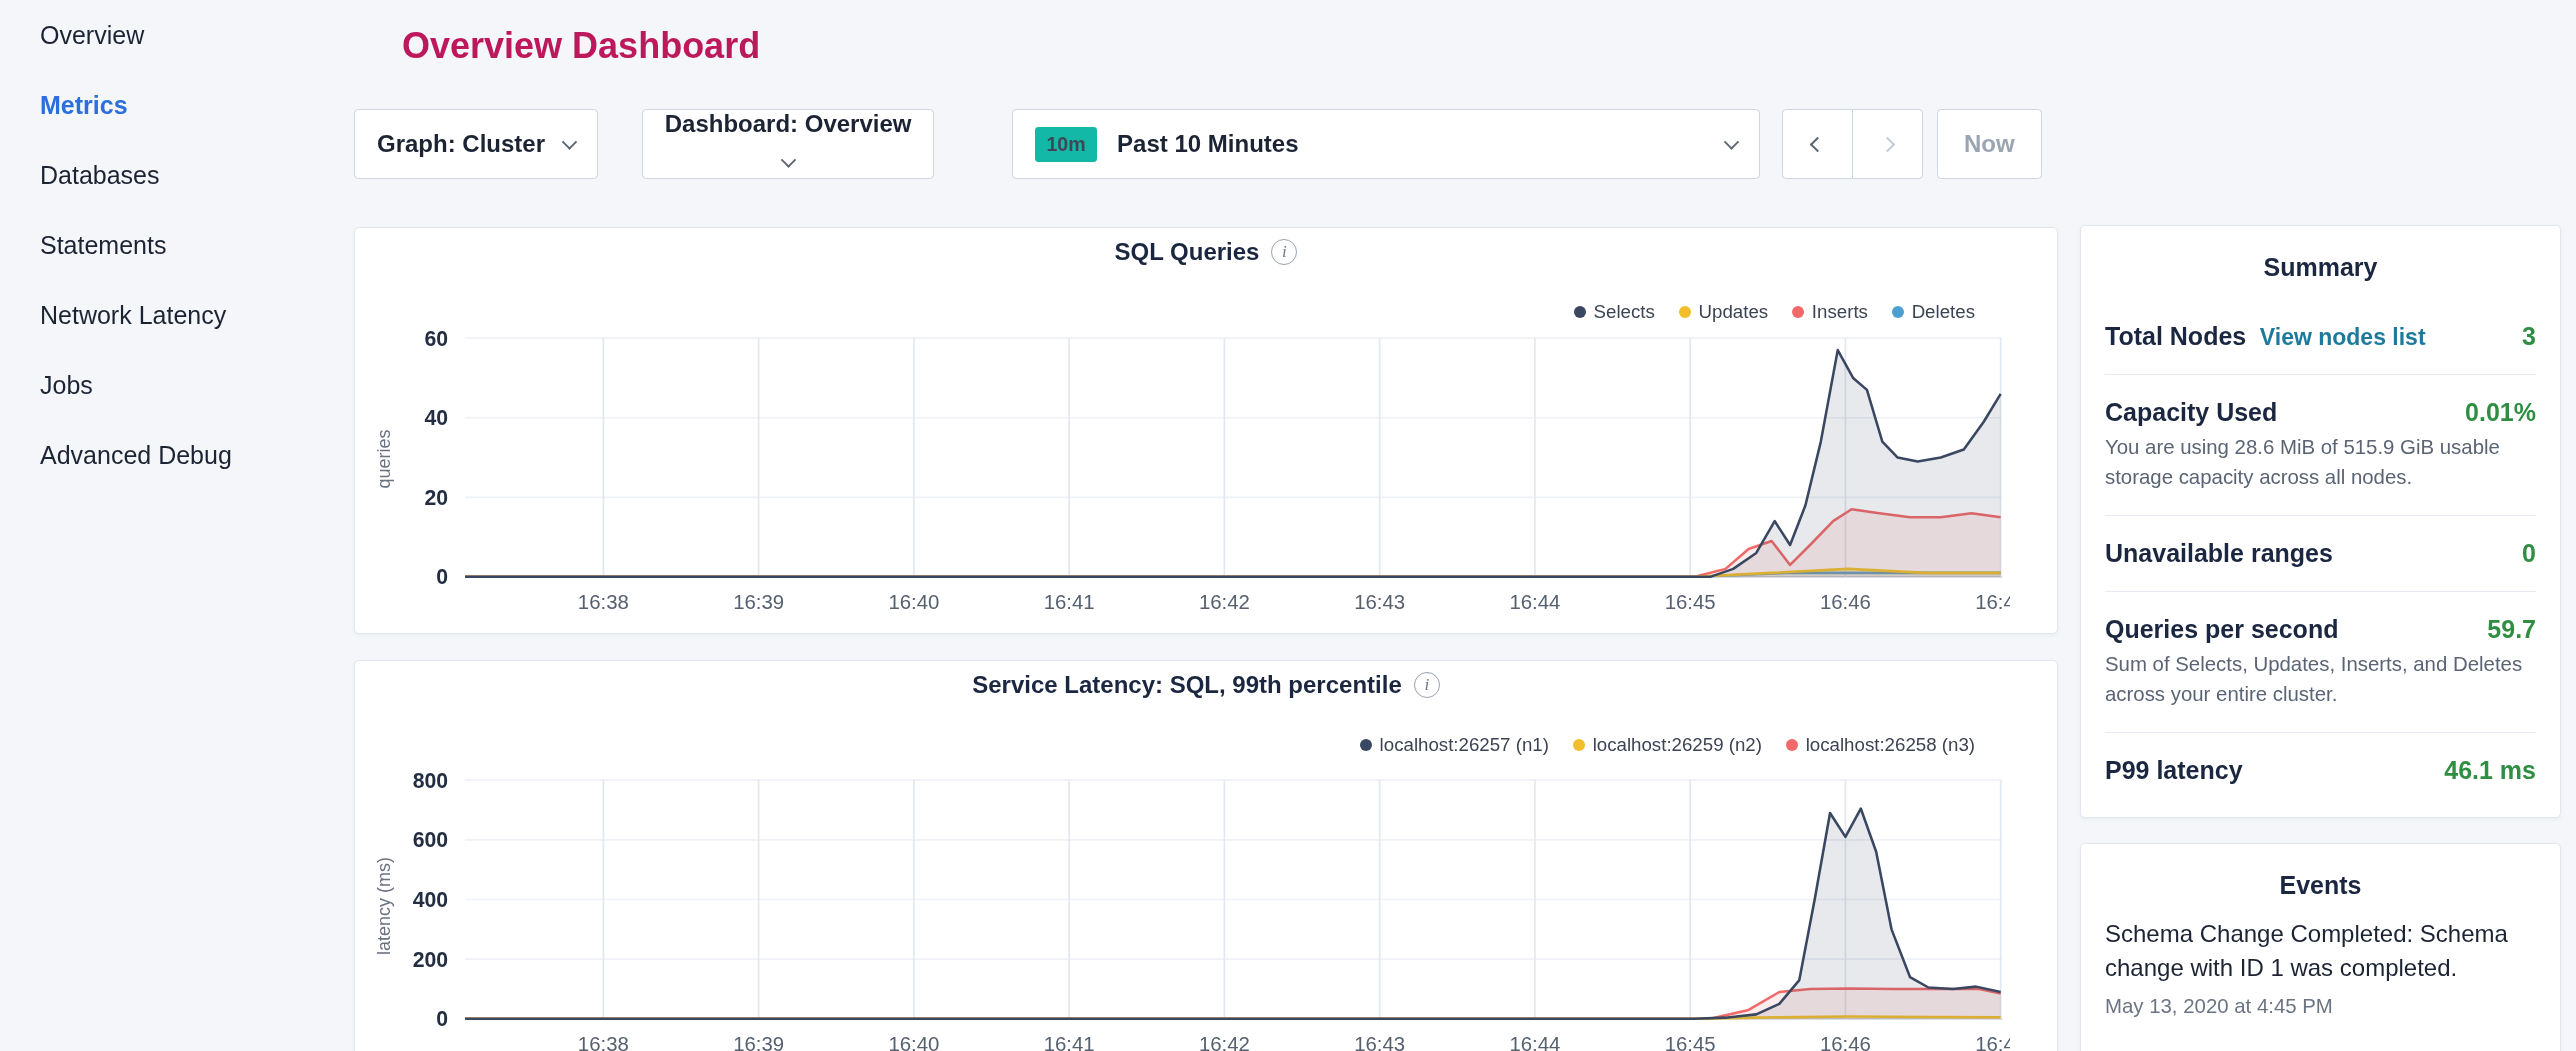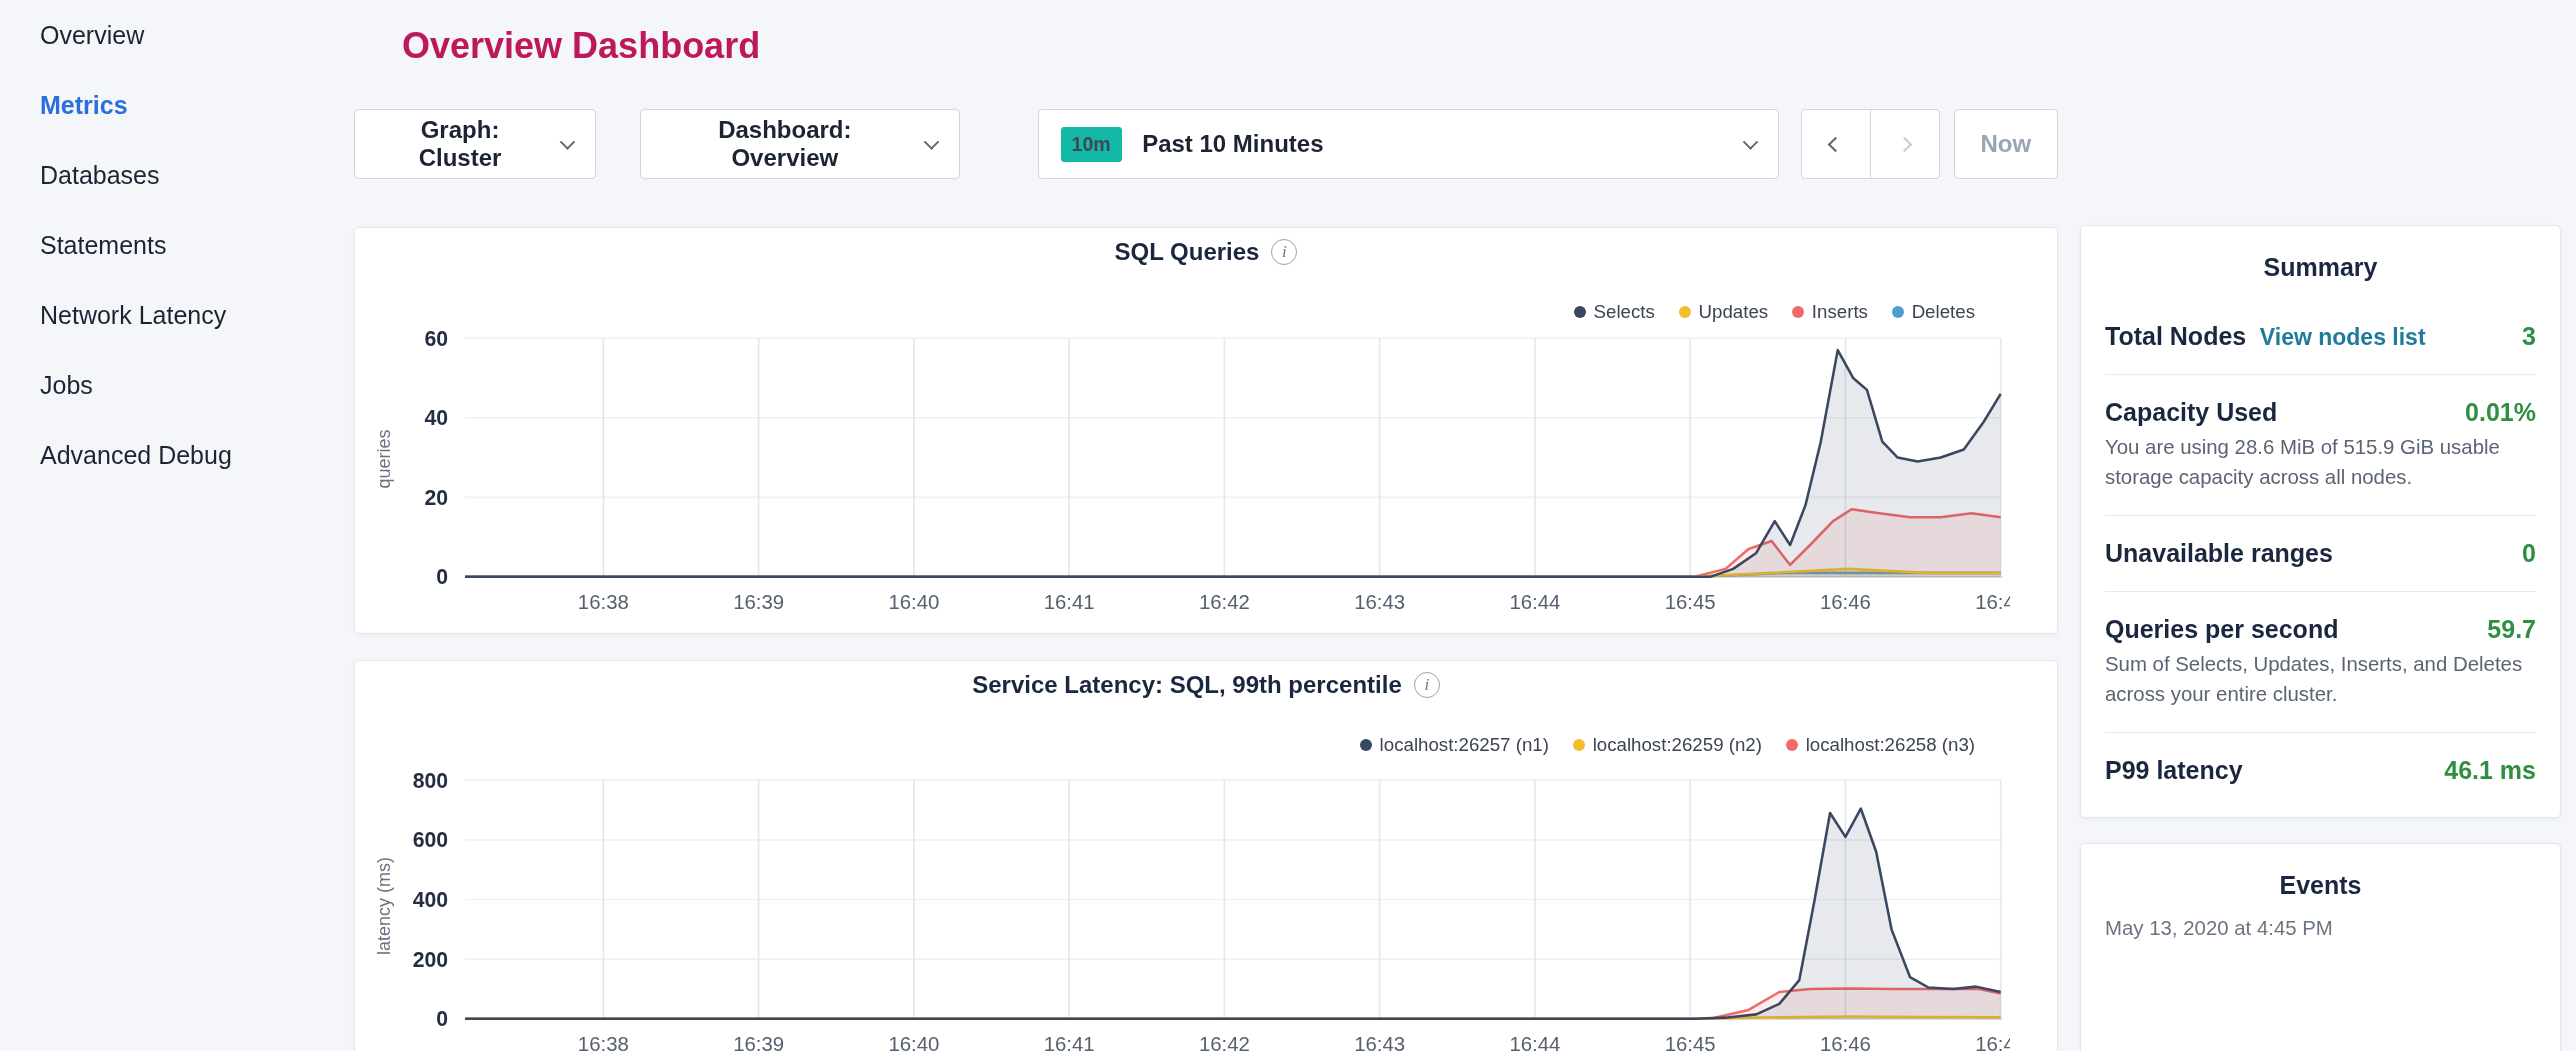--- a/index.html
+++ b/index.html
@@ -24,21 +24,21 @@
   .main { position:absolute; left:354px; top:0; width:1704px; }
   .page-title { margin-top:22px; font-size:36px; font-weight:bold; color:#be185d; height:48px; line-height:48px;margin-left:48px; }
 
   .toolbar { margin-top:39px; height:70px; display:flex; align-items:center; }
   .btn {
     height:70px; background:#fff; border:1.3px solid #cdd5df; border-radius:4.3px;
     display:flex; align-items:center; font-size:24px; font-weight:bold; color:#1c2434;
     padding:0 22px; cursor:pointer; font-family:inherit;
   }
   .dd { gap:18.7px; }
-  .dd-dashboard { margin-left:44px; }
+  .dd-dashboard { margin-left:44px;flex-direction:column; }
   .time-dd { margin-left:78px; width:748px; gap:20.4px; }
   .time-dd .chev { margin-left:auto; }
   .badge {
     background:#14b8a6; border-radius:3.4px; padding:6px 11px;
     font-size:19.6px; font-weight:bold; color:#3e4756;
   }
   .chev {
     width:11px; height:11px; flex:0 0 auto;
     border-right:2.6px solid #5d6673; border-bottom:2.6px solid #5d6673;
   }
@@ -301,17 +301,18 @@
       <div class="srow-top">
         <span class="srow-label">P99 latency</span>
         <span class="srow-value">46.1 ms</span>
       </div>
     </div>
   </section>
 
   <section class="card events-card">
     <div class="panel-title">Events</div>
     <div>
+      <p class="event-text">Schema Change Completed: Schema change with ID 1 was completed.</p>
       <p class="event-time">May 13, 2020 at 4:45 PM</p>
     </div>
   </section>
 </div>
 
 
 </body></html>

